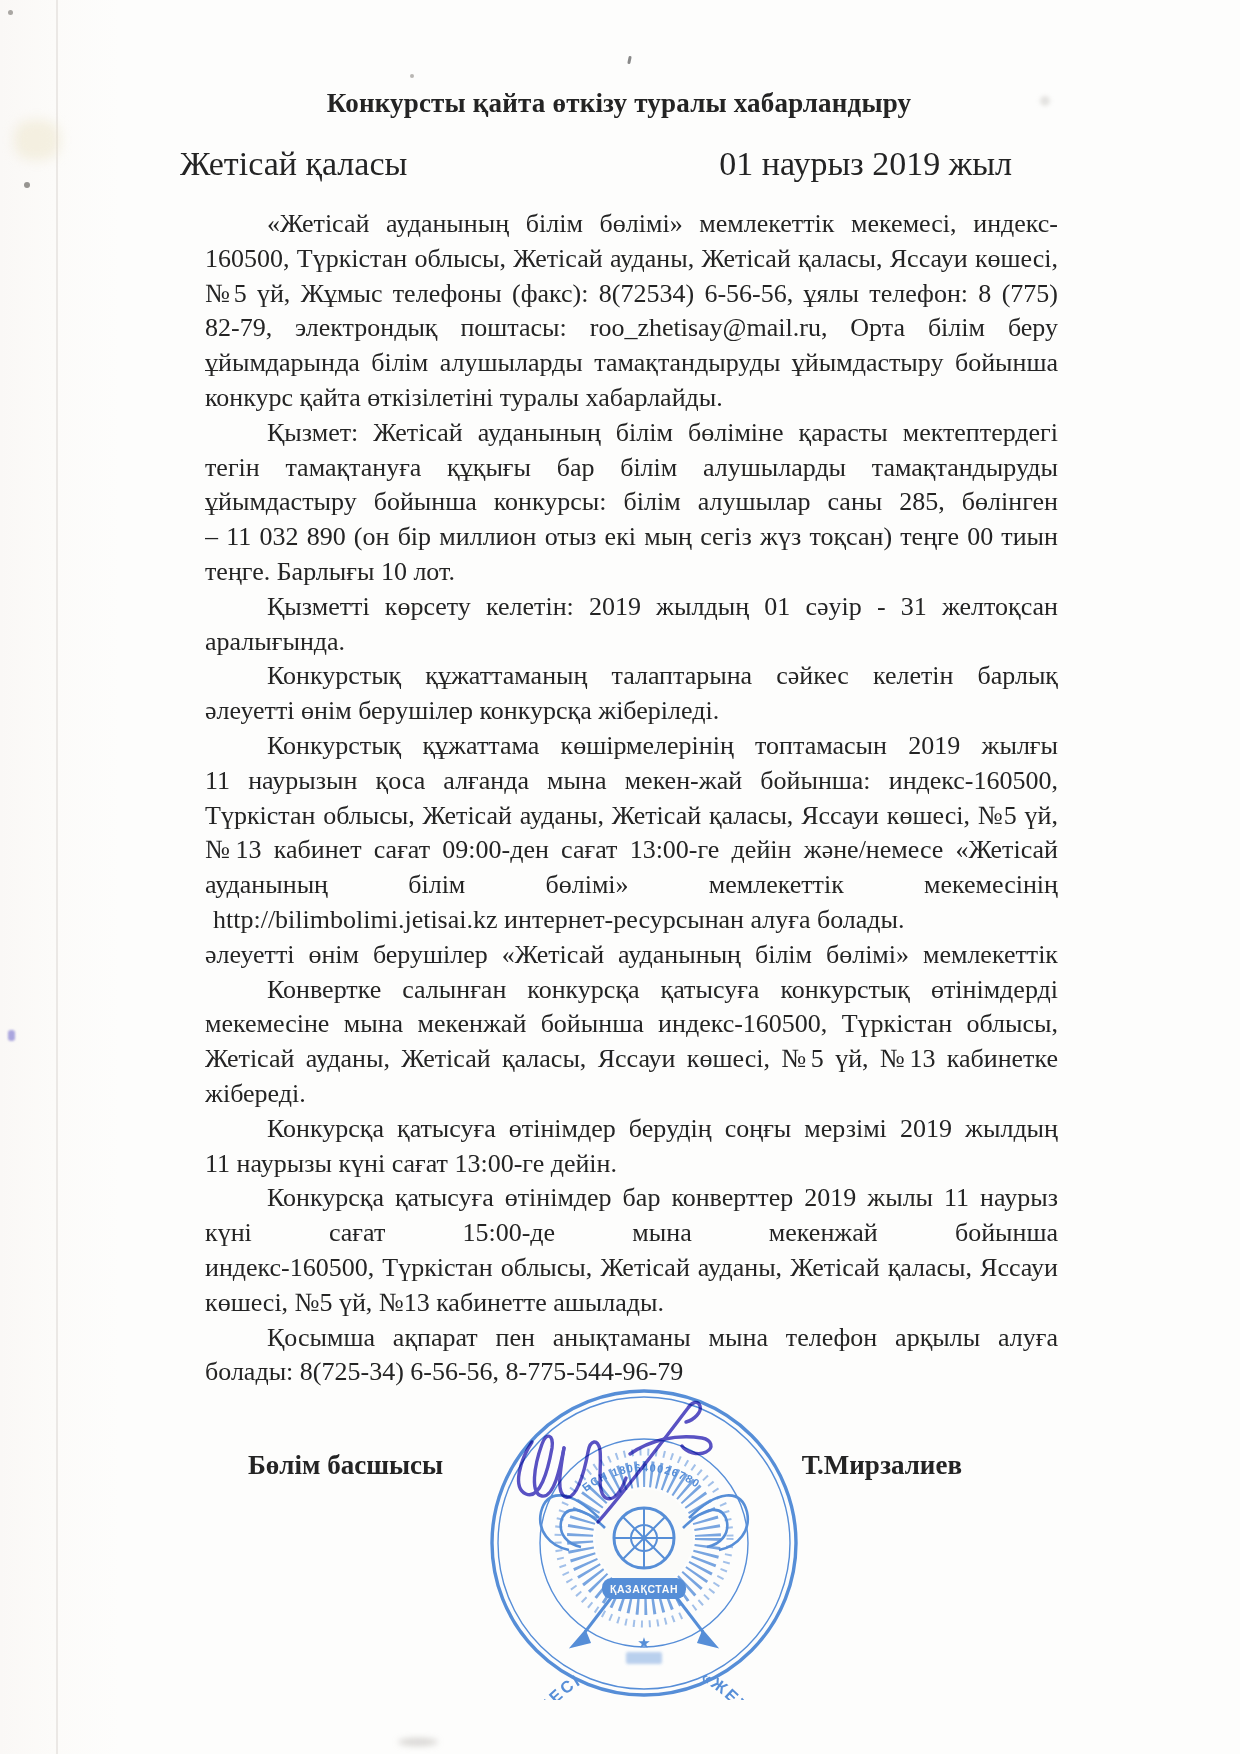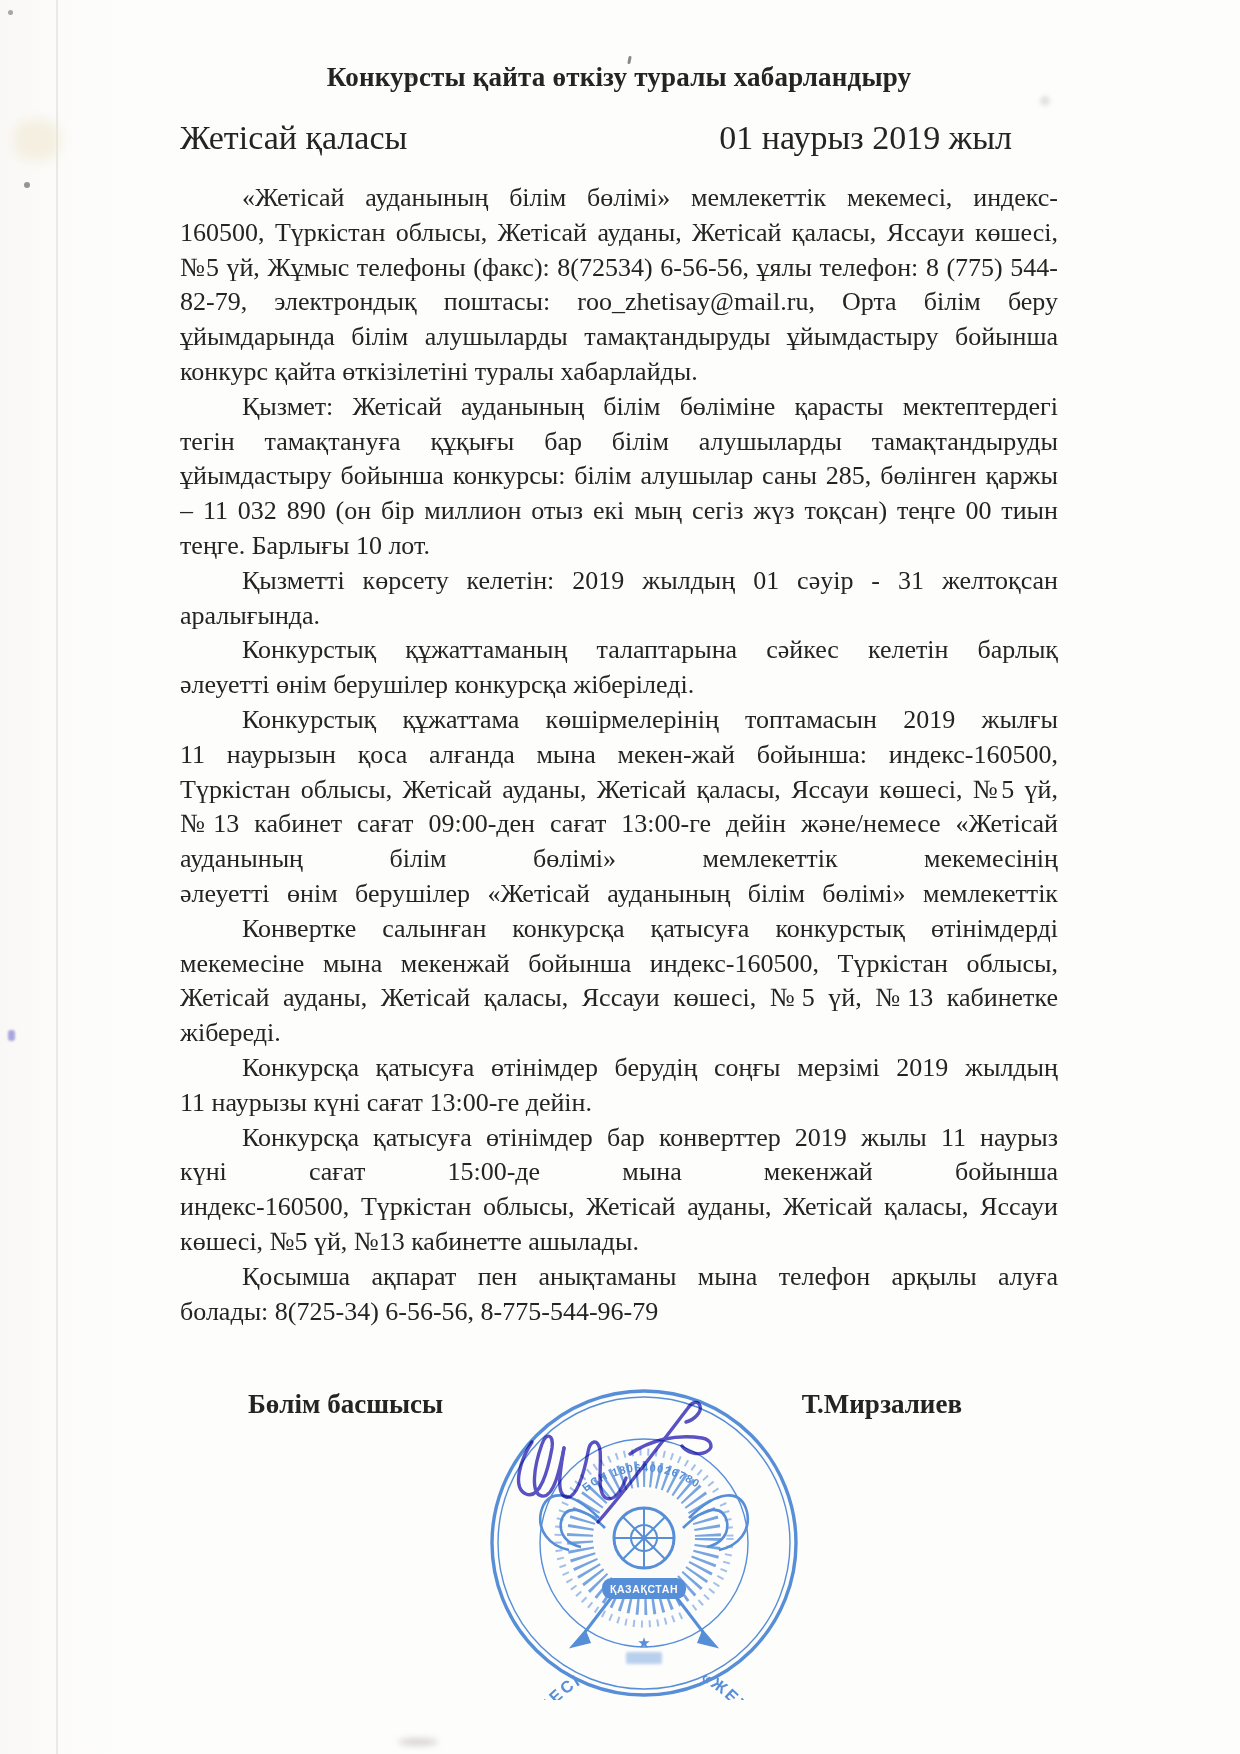--- a/index.html
+++ b/index.html
@@ -13,26 +13,26 @@
   .page {
     position:absolute; inset:0;
     background:linear-gradient(90deg,#faf8f6 0px,#fcfbf9 55px,#fdfdfc 120px,#fdfdfc 100%);
     overflow:hidden;
   }
   
   .crease { position:absolute; left:56px; top:0; width:2px; height:1754px; background:rgba(190,184,178,.28); }
   .speck { position:absolute; border-radius:50%; }
   .doc { position:absolute; left:180px; top:0; width:878px; }
   .title {
-    margin-top:62px; text-align:center; font-weight:700; font-size:27px;
+    margin-top:88px; text-align:center; font-weight:700; font-size:27px;
     letter-spacing:.2px;
   }
   .dateline { display:flex; justify-content:space-between; margin-top:26px; font-size:34px; }
   .dl-right { margin-right:46px; }
-  .docbody { margin-top:24px; }
+  .docbody { margin-top:24px;margin-left:25px; }
   .line {
     font-size:26px; line-height:34.8px; height:34.8px;
     overflow:hidden; text-align:justify;
   }
   .line.j { text-align-last:justify; }
   .b { font-weight:400; }
   .sigrow {
     display:flex; justify-content:space-between;
     margin-top:60px; font-size:27px; font-weight:700;text-align:right;
   }
@@ -96,20 +96,21 @@
         <div>
           <div class="line j" style="padding-left: 62px;"><span>Конкурстық құжаттаманың талаптарына сәйкес келетін барлық</span></div>
           <div class="line"><span>әлеуетті өнім берушілер конкурсқа жіберіледі.</span></div>
         </div>
         <div>
           <div class="line j" style="padding-left: 62px;"><span>Конкурстық құжаттама көшірмелерінің топтамасын 2019 жылғы</span></div>
           <div class="line j"><span>11 наурызын қоса алғанда мына мекен-жай бойынша: индекс-160500,</span></div>
           <div class="line j"><span>Түркістан облысы, Жетісай ауданы, Жетісай қаласы, Яссауи көшесі, №5 үй,</span></div>
           <div class="line j"><span>№13 кабинет сағат 09:00-ден сағат 13:00-ге дейін және/немесе «Жетісай</span></div>
           <div class="line j"><span>ауданының білім бөлімі» мемлекеттік мекемесінің</span></div>
+          <div class="line" style="padding-left: 8px;"><span class="b">http://bilimbolimi.jetisai.kz</span><span> интернет-ресурсынан алуға болады.</span></div>
         </div>
         <div>
           <div class="line j"><span>әлеуетті өнім берушілер «Жетісай ауданының білім бөлімі» мемлекеттік</span></div>
           <div class="line j" style="padding-left: 62px;"><span>Конвертке салынған конкурсқа қатысуға конкурстық өтінімдерді</span></div>
           <div class="line j"><span>мекемесіне мына мекенжай бойынша индекс-160500, Түркістан облысы,</span></div>
           <div class="line j"><span>Жетісай ауданы, Жетісай қаласы, Яссауи көшесі, №5 үй, №13 кабинетке</span></div>
           <div class="line"><span>жібереді.</span></div>
         </div>
         <div>
           <div class="line j" style="padding-left: 62px;"><span>Конкурсқа қатысуға өтінімдер берудің соңғы мерзімі </span><span class="b">2019 жылдың</span></div>

